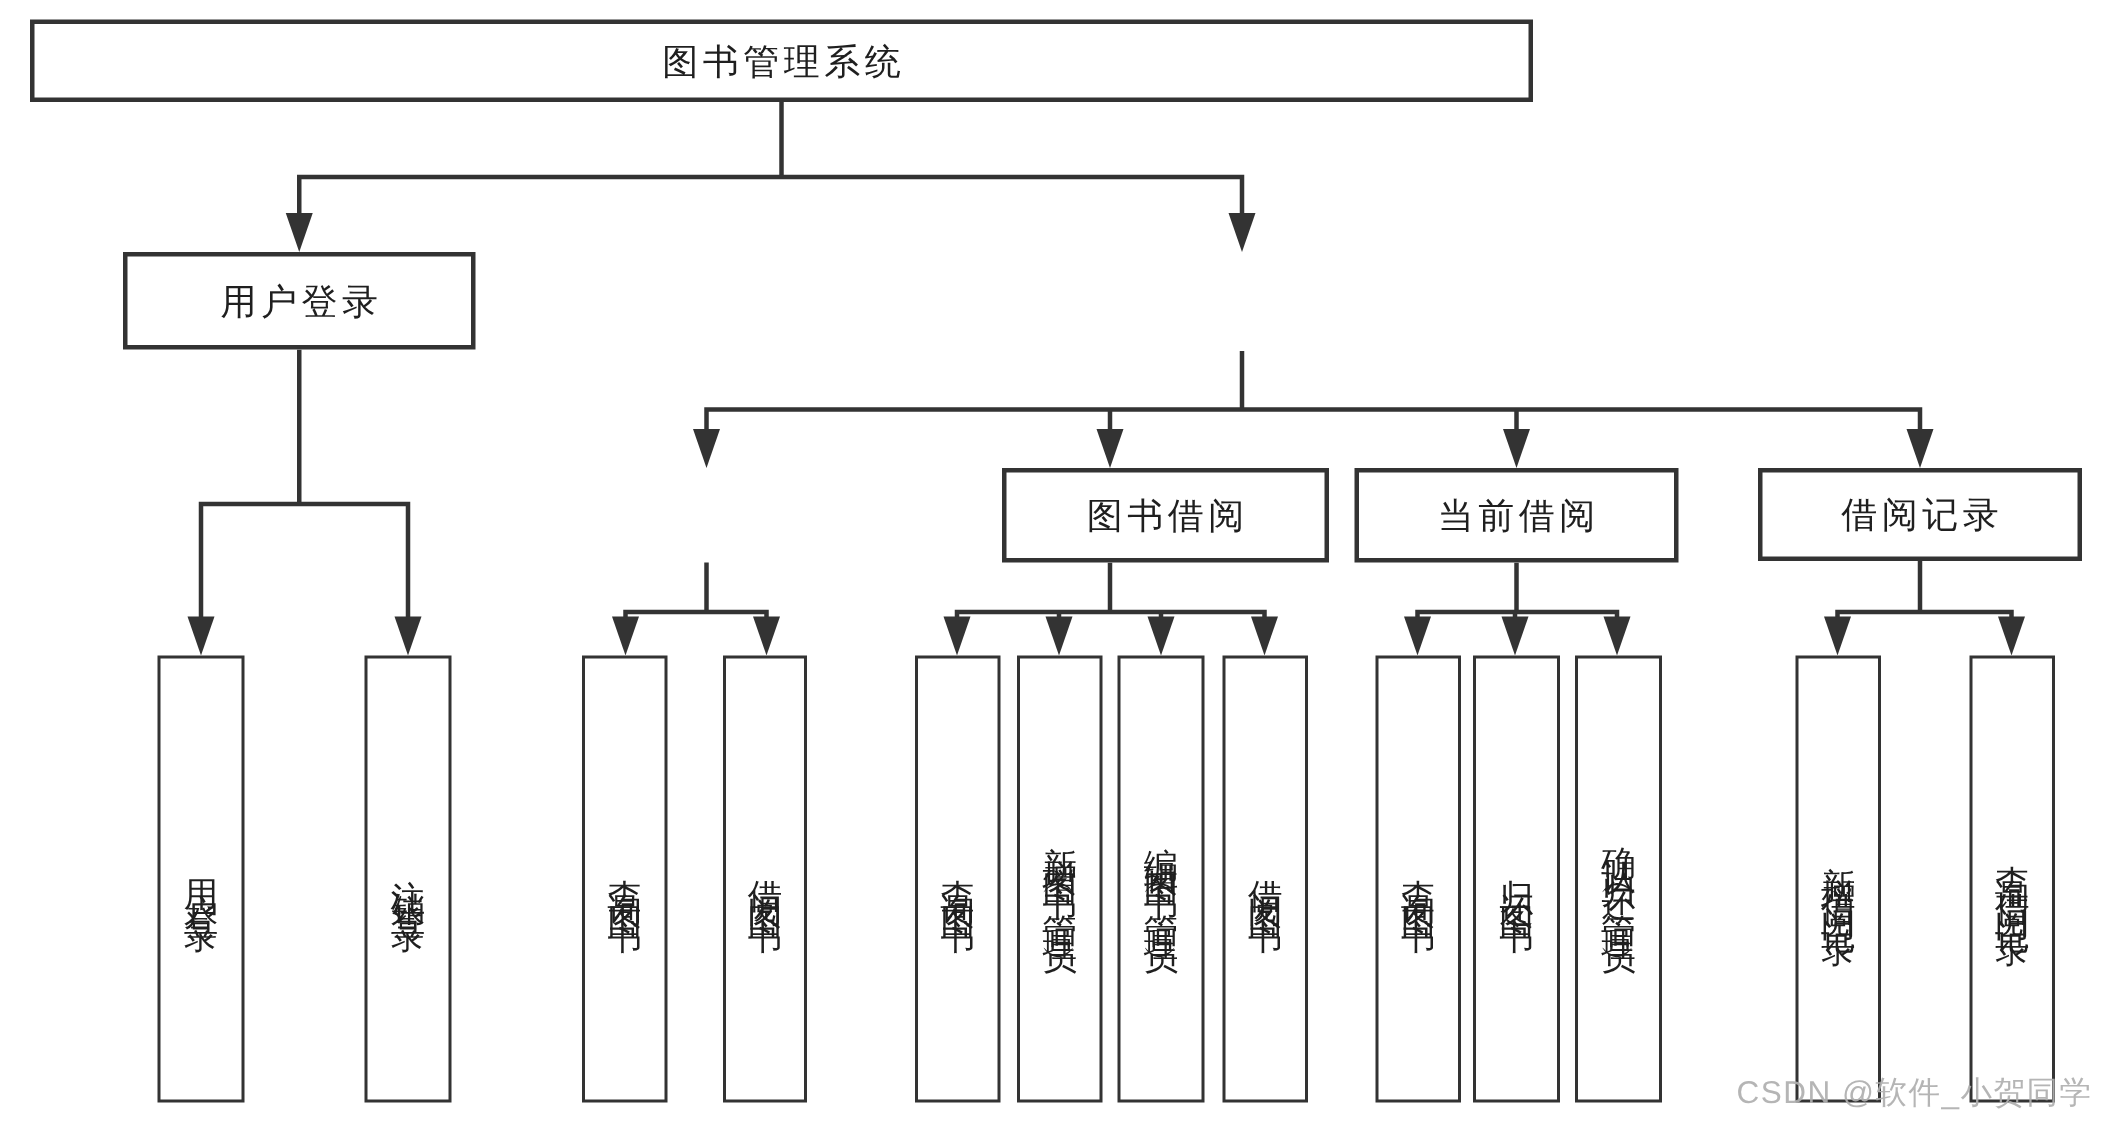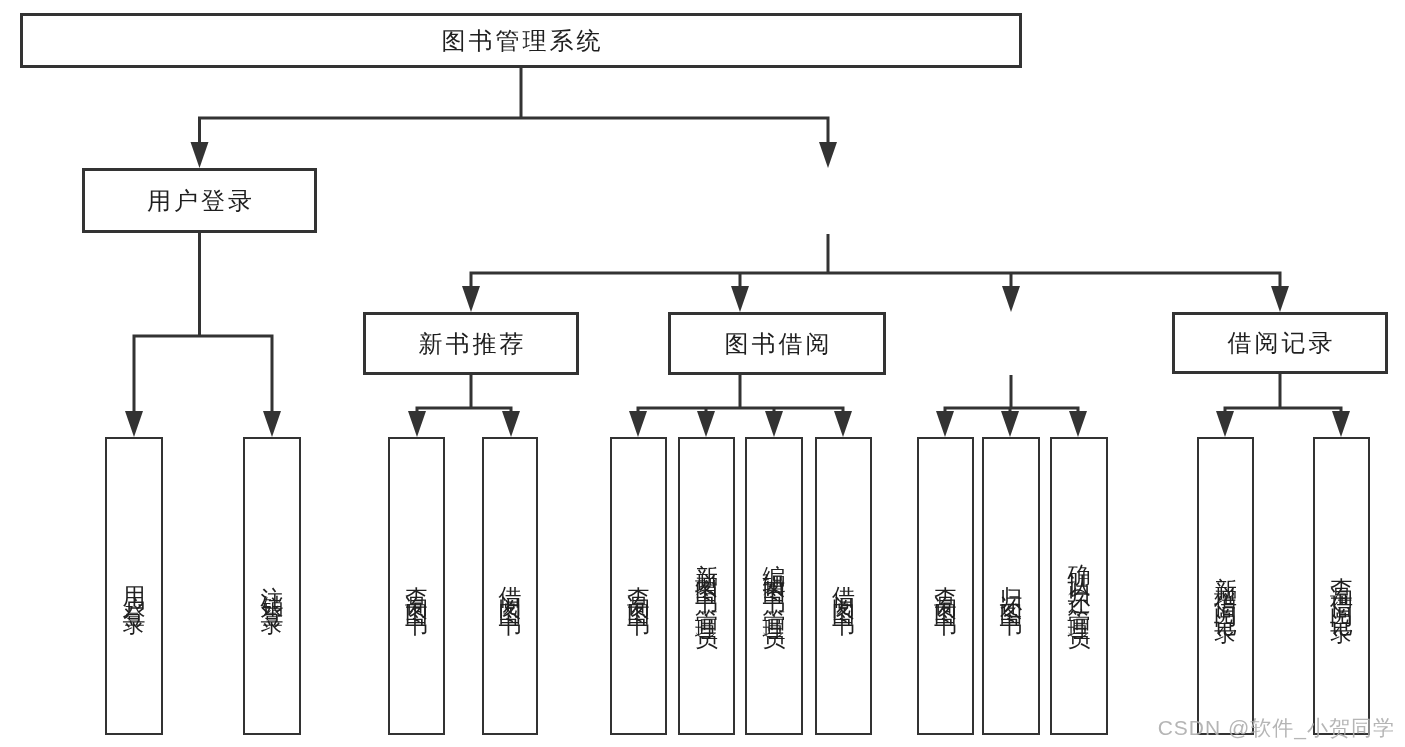--- a/index.html
+++ b/index.html
@@ -76,25 +76,25 @@
     </svg>
 
   <div class="box h" style="left:20px;top:13px;width:1002px;height:55px">
     <span>图书管理系统</span>
   </div>
 
   <div class="box h" style="left:82px;top:168px;width:235px;height:65px">
     <span>用户登录</span>
   </div>
 
-  <div class="box h" style="left:363px;top:312px;width:216px;height:63px">
-    <span>新书推荐</span>
-  </div>
   <div class="box h" style="left:668px;top:312px;width:218px;height:63px">
     <span>图书借阅</span>
+  </div>
+  <div class="box h" style="left:903px;top:312px;width:216px;height:63px">
+    <span>当前借阅</span>
   </div>
   <div class="box h" style="left:1172px;top:312px;width:216px;height:62px">
     <span>借阅记录</span>
   </div>
 
   <div class="box v" style="left:105px;top:437px;width:58px;height:298px">
     <span>用户登录</span>
   </div>
   <div class="box v" style="left:243px;top:437px;width:58px;height:298px">
     <span>注销登录</span>

